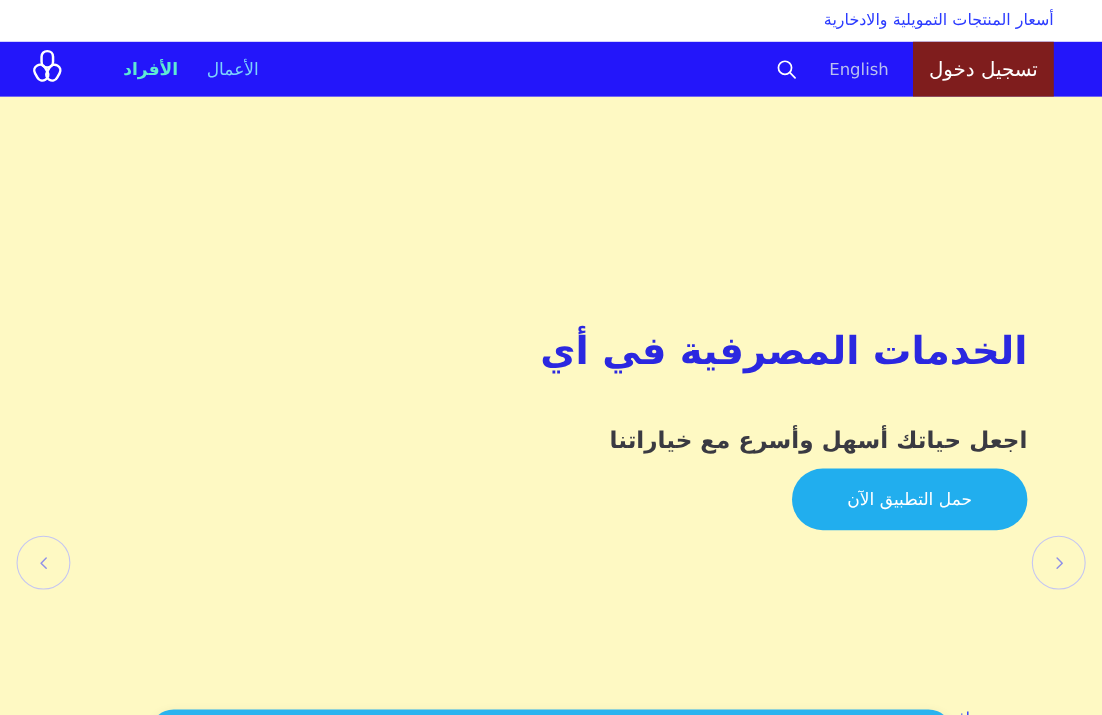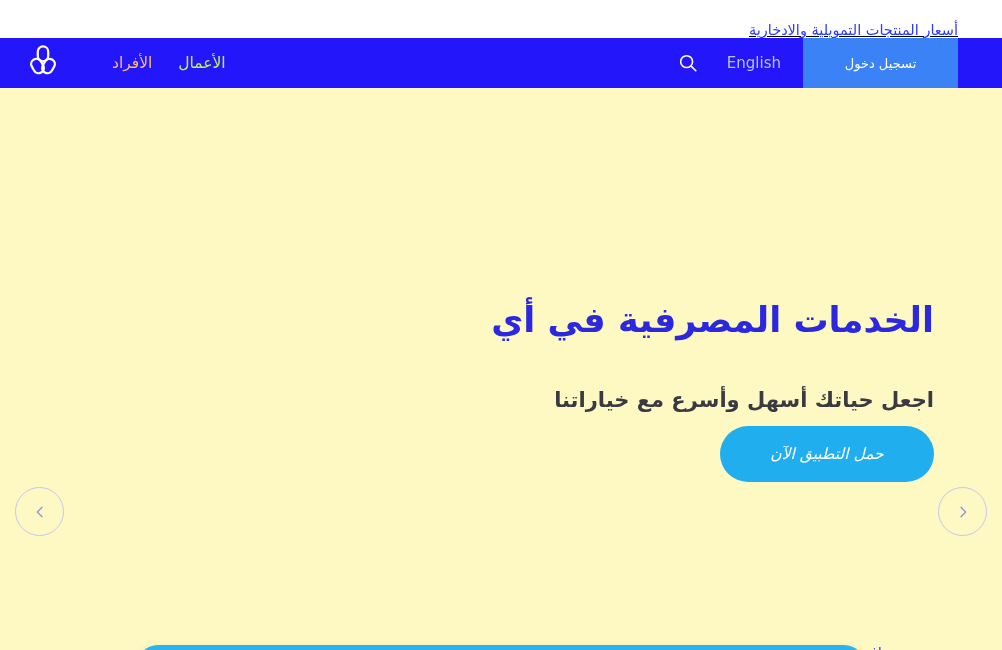--- a/index.html
+++ b/index.html
@@ -10,24 +10,23 @@
     overflow:hidden;
     background:#ffffff;
     font-family:"DejaVu Sans", "Liberation Sans", sans-serif;
   }
 
   
   .topbar {
     height:38px;
     background:#ffffff;
     display:flex;
-    align-items:flex-end;
+    align-items:center;
     justify-content:flex-start;
     padding:0 44px;
-    text-decoration:underline;
   }
   .topbar-link {
     color:#2b3bff;
     font-size:14.5px;
     letter-spacing:0;
     white-space:nowrap;
     cursor:pointer;
   }
 
   
@@ -37,24 +36,24 @@
     display:flex;
     align-items:stretch;
     position:relative;
   }
   .nav-left {
     display:flex;
     align-items:stretch;
     flex:0 0 auto;
   }
   .login-btn {
-    background:#3b82f6;
+    background:#7f1d1d;
     color:#ffffff;
-    font-size:13px;
-    width:155px;
+    font-size:18px;
+    width:128px;
     display:flex;
     align-items:center;
     justify-content:center;
     cursor:pointer;
     border:none;
     font-family:inherit;
     margin-left:0;
   }
   .nav-spacer-left { width:44px; }
 
@@ -78,30 +77,30 @@
   .nav-right {
     display:flex;
     align-items:center;
     gap:26px;
     padding-left:0;
     padding-right:0;
     margin-right:auto;
   }
   .nav-item {
     font-size:15.5px;
-    color:#bef264;
+    color:#7dd3fc;
     cursor:pointer;
     position:relative;
     display:flex;
     align-items:center;
     height:50px;
   }
   .nav-item.active {
-    color:#fdba74;
-    font-weight:normal;
+    color:#5eead4;
+    font-weight:bold;
   }
   .logo-wrap {
     display:flex;
     align-items:center;
     justify-content:center;
     margin-right:22px;
     margin-left:22px;
     cursor:pointer;
   }
 
@@ -141,21 +140,20 @@
     width:214px;
     height:56px;
     font-size:15.5px;
     font-family:inherit;
     cursor:pointer;
     margin-right:0;
     margin-left:auto;
     display:flex;
     align-items:center;
     justify-content:center;
-    font-style:italic;
   }
   .hero-cta-row { display:flex; justify-content:flex-start; }
 
   .hero-extra-text {
     position:absolute;
     top:556px;
     right:120px;
     color:#2b3bff;
     font-size:15px;
     opacity:0.95;

